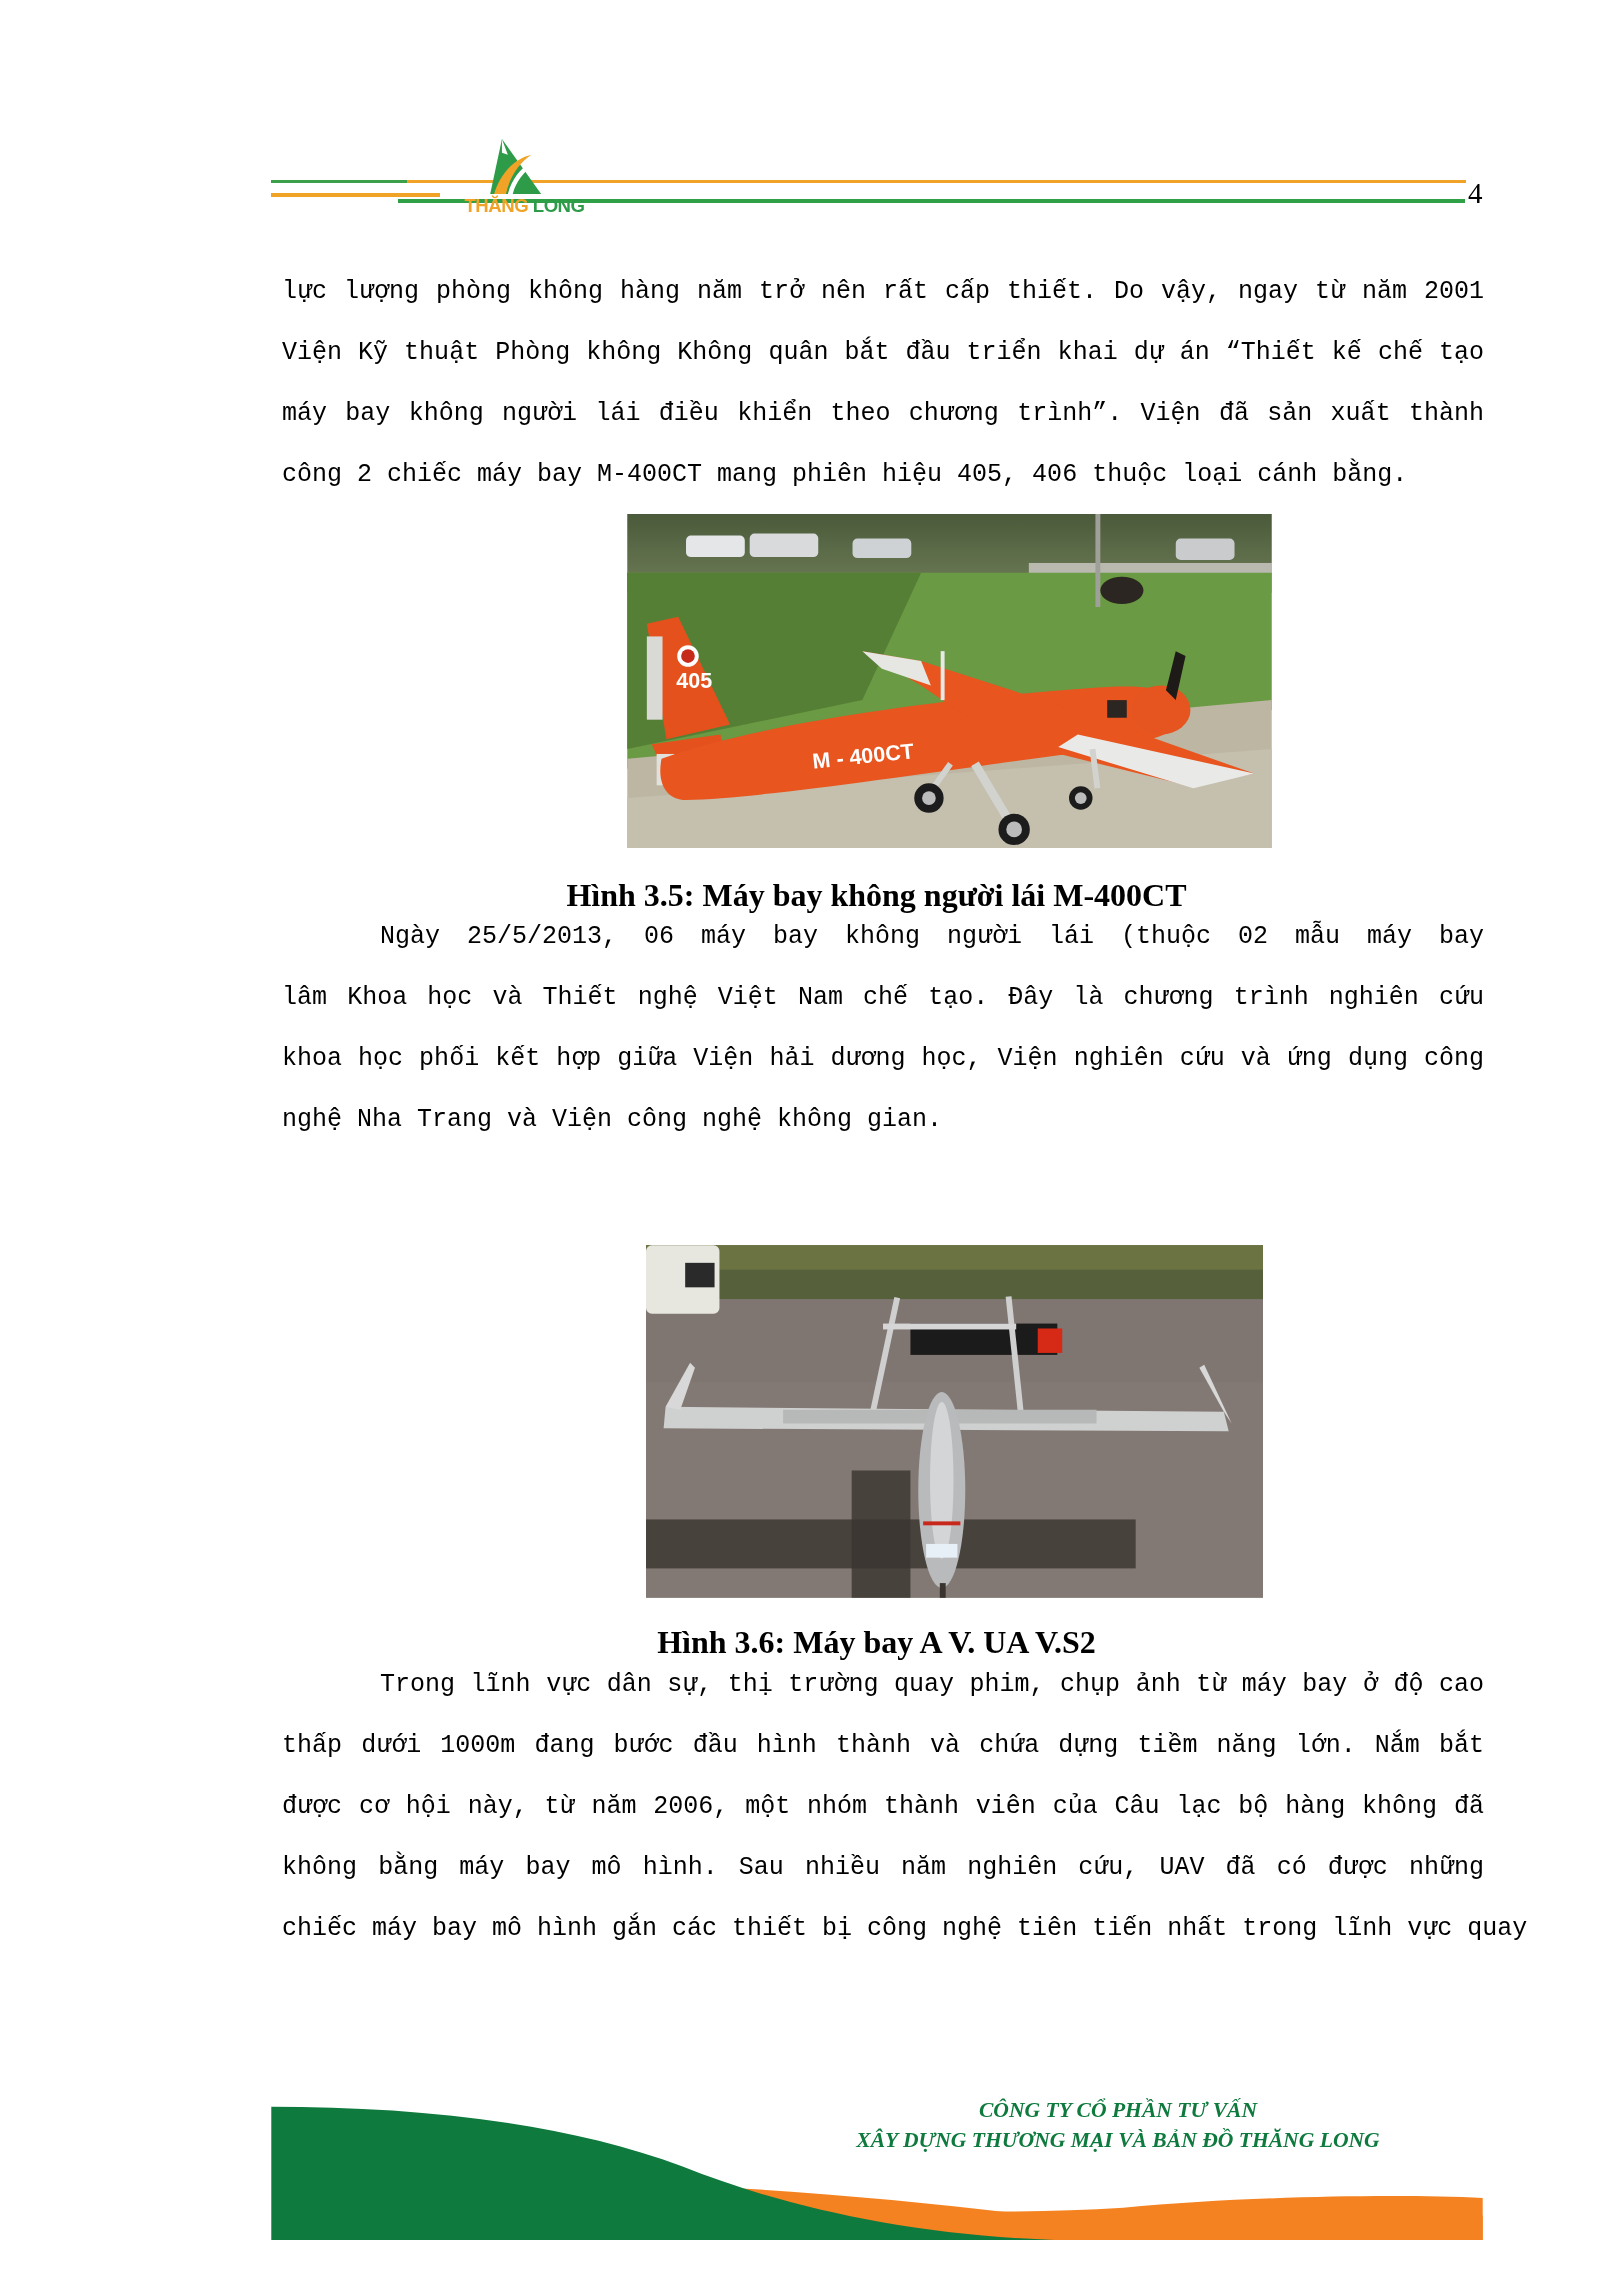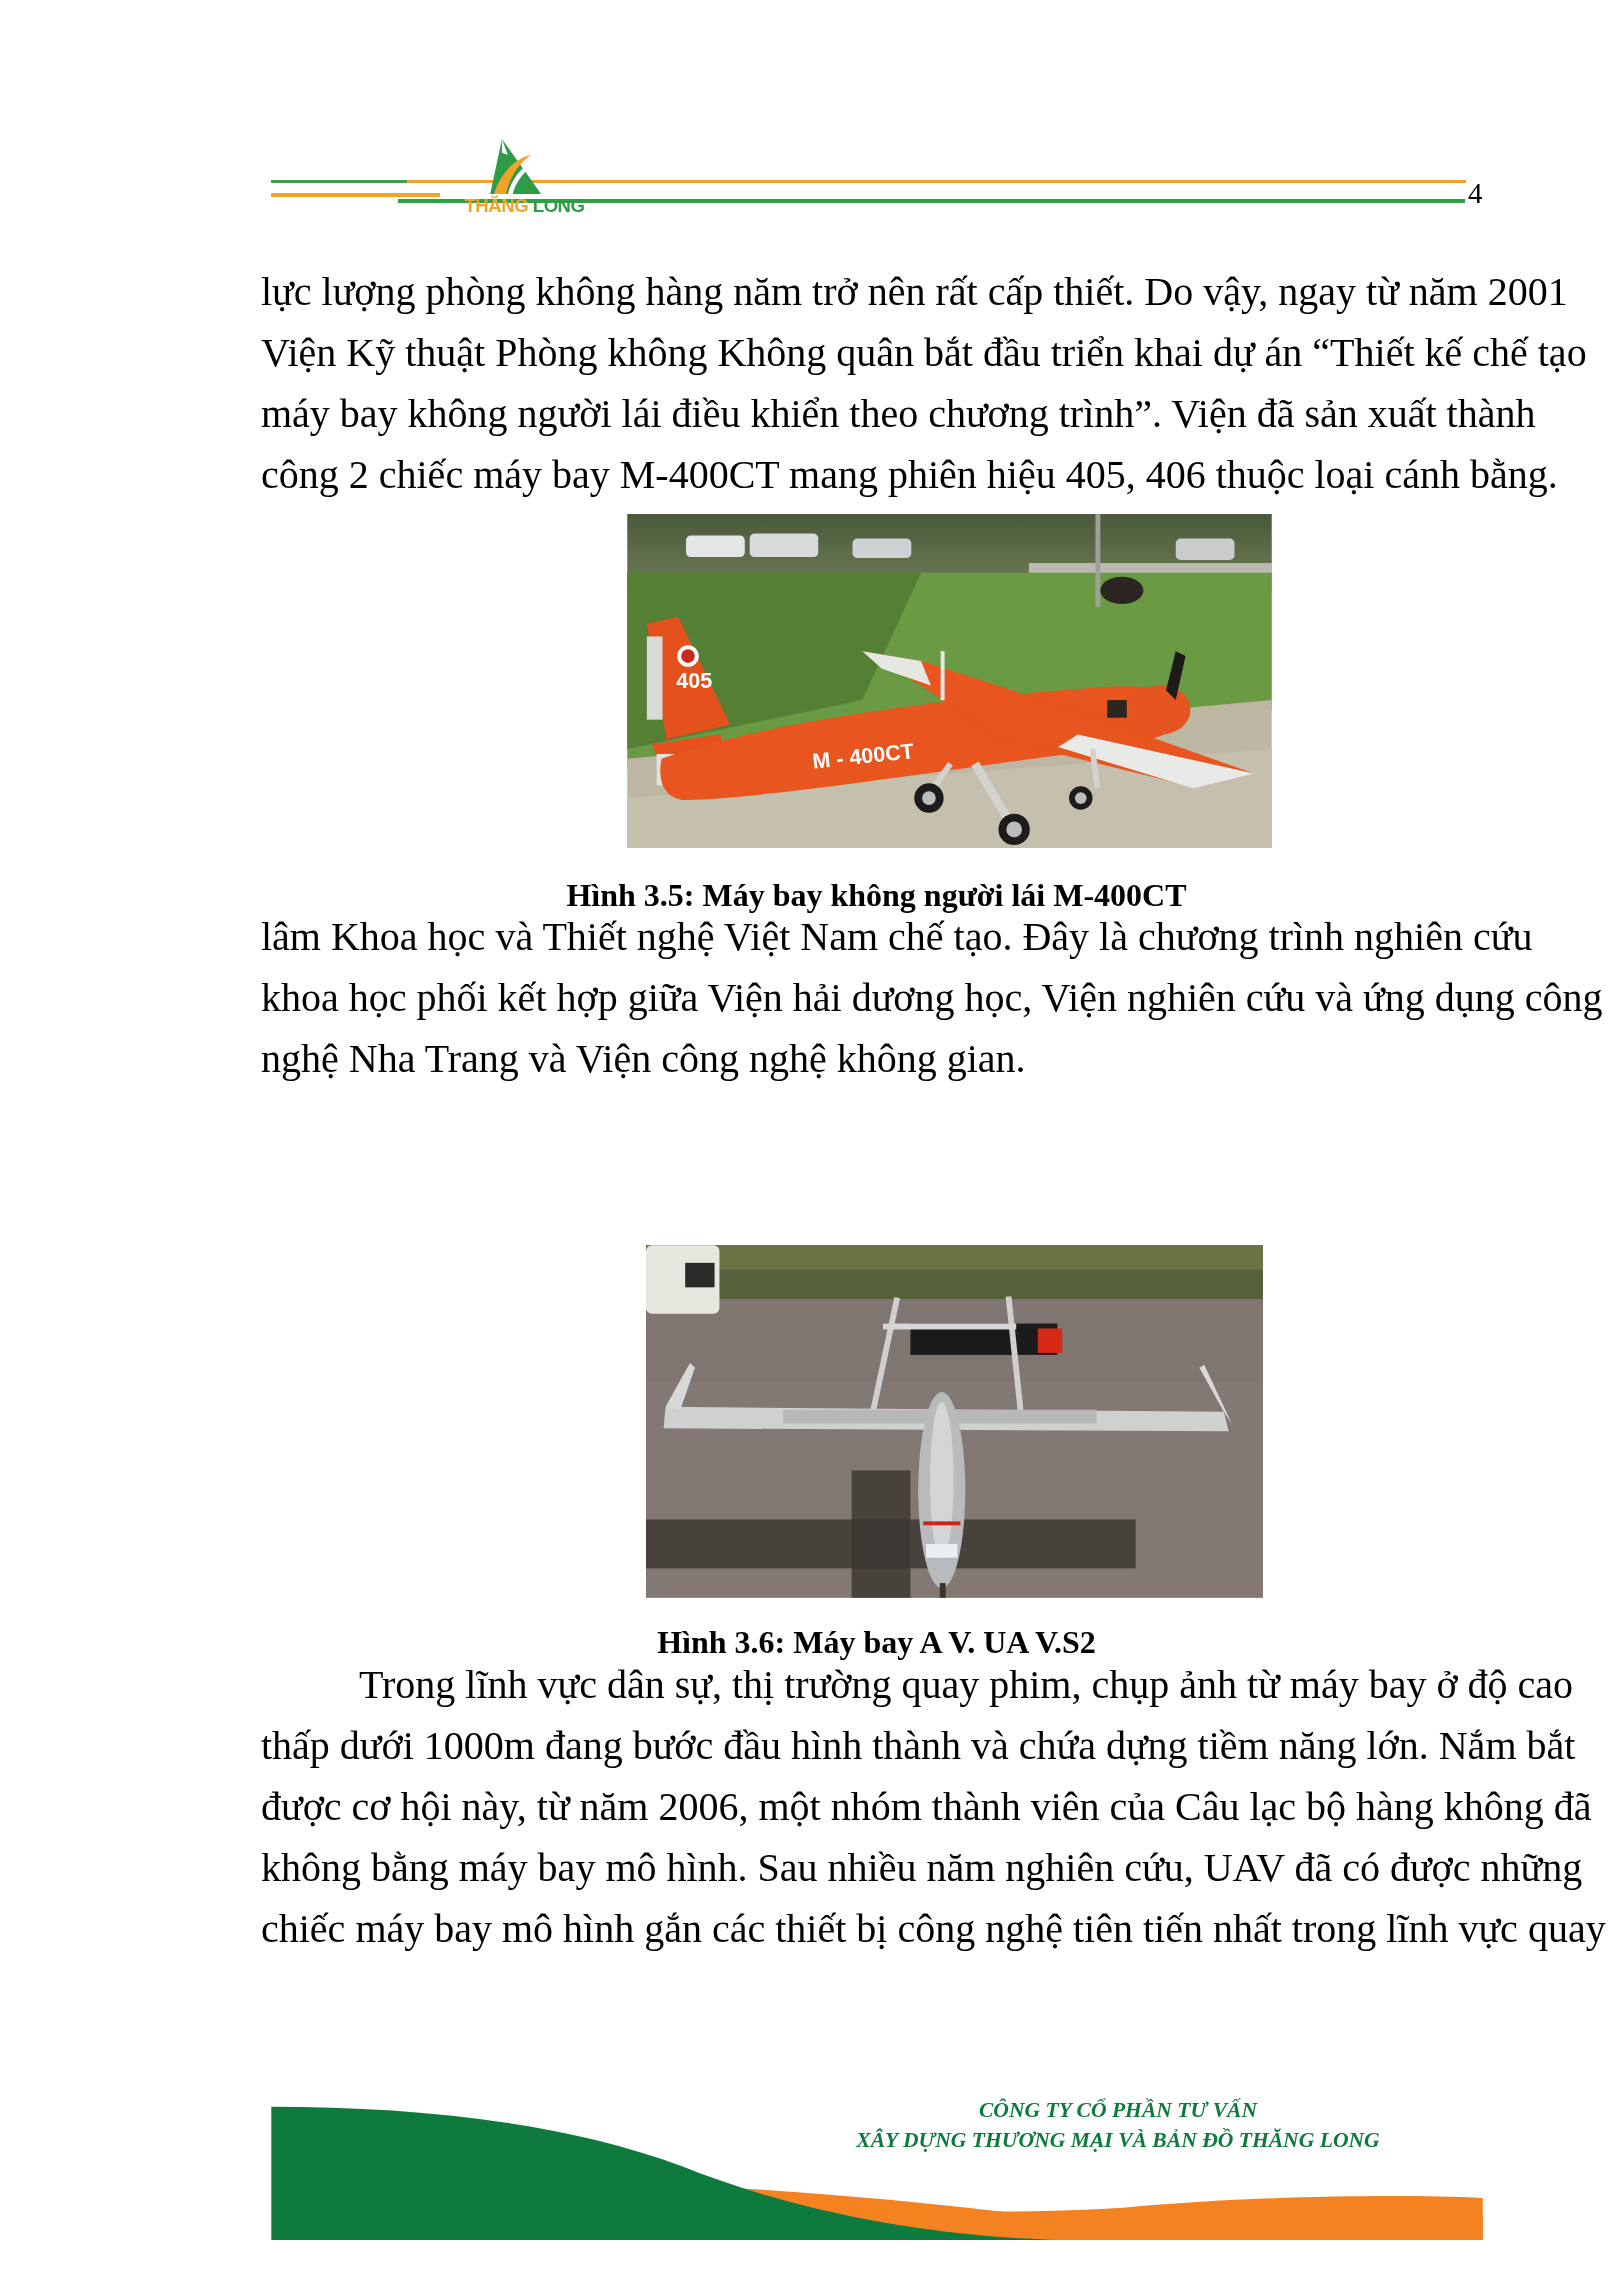--- a/index.html
+++ b/index.html
@@ -17,22 +17,22 @@
   .logo svg { position: absolute; left: 0; top: 0; }
   .logo-text { position: absolute; left: 0; top: 60px; width: 147px; text-align: center;
                font-family: "Liberation Sans", "DejaVu Sans", sans-serif; font-weight: bold;
                font-size: 18.6px; letter-spacing: -0.5px; white-space: nowrap; }
   .logo-text .t1 { color: #f0a326; }
   .logo-text .t2 { color: #2e9b48; }
 
   .page-num { position: absolute; left: 1468px; top: 179px; font-size: 29px; line-height: 29px; }
 
   
-  .para { position: absolute; left: 261px; width: 1202px; font-size: 40px; line-height: 61px;
-          text-align: justify; text-align-last: left; }
+  .para { position: absolute; left: 282px; width: 1202px; font-size: 25px; line-height: 61px;
+          text-align: justify; text-align-last: left; font-family: Liberation Mono, monospace; }
   .para .line { display: block; text-align: justify; text-align-last: justify; white-space: nowrap; }
   .para .line.last { text-align-last: left; }
 
   .caption { position: absolute; left: 271px; width: 1211px; text-align: center;
              font-weight: bold; font-size: 32px; line-height: 39px; margin-top: 21px; }
 
   
   .figure { position: absolute; overflow: hidden; padding-left: 32px; }
   .fig1 { left: 595px; top: 514px; width: 645px; height: 334px; }
   .fig2 { left: 614px; top: 1245px; width: 617px; height: 353px; }
@@ -130,20 +130,21 @@
       <circle cx="308" cy="290" r="7" fill="#bcbcbc"></circle>
     <line x1="475" y1="240" x2="480" y2="280" stroke="#d2d2cf" stroke-width="6"></line>
     <circle cx="463" cy="290" r="12" fill="#1c1c1c"></circle>
       <circle cx="463" cy="290" r="6" fill="#bcbcbc"></circle>
   </svg>
 </div>
 
 <div class="caption" style="top:855px;">Hình 3.5: Máy bay không người lái M-400CT</div>
 
 <div class="para" style="top:906px;">
+  <span class="line" style="padding-left:98px;">Ngày 25/5/2013, 06 máy bay không người lái (thuộc 02 mẫu máy bay</span>
   <span class="line">lâm Khoa học và Thiết nghệ Việt Nam chế tạo. Đây là chương trình nghiên cứu</span>
   <span class="line">khoa học phối kết hợp giữa Viện hải dương học, Viện nghiên cứu và ứng dụng công</span>
   <span class="line last">nghệ Nha Trang và Viện công nghệ không gian.</span>
 </div>
 
 <div class="figure fig2">
   <svg width="617" height="353" viewBox="0 0 630 360">
 
     <rect x="0" y="0" width="630" height="60" fill="#56603a"></rect>
     <rect x="0" y="0" width="630" height="25" fill="#6b7342"></rect>

